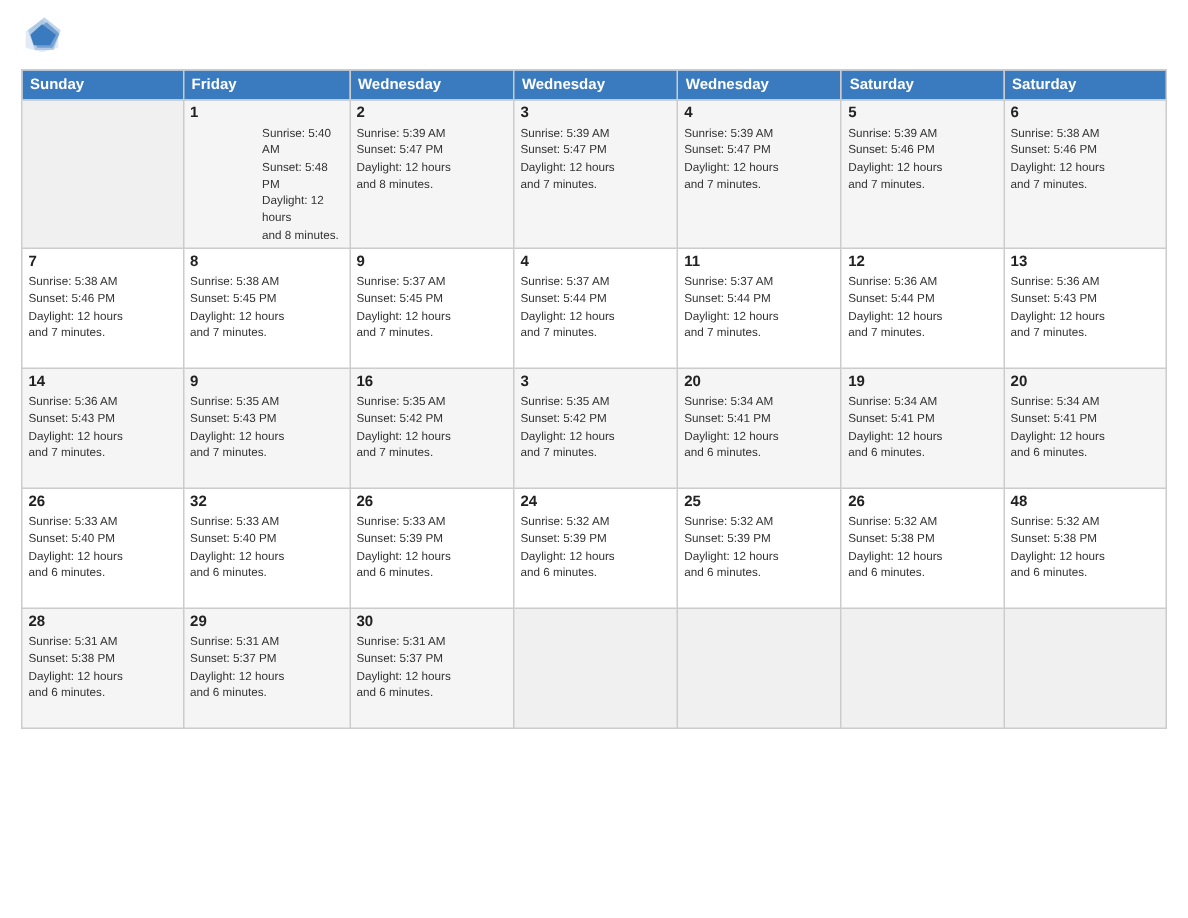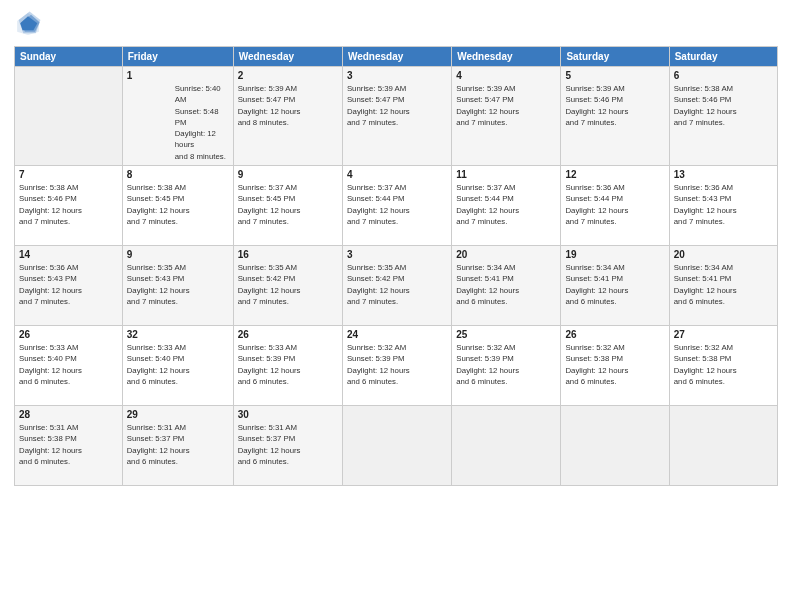--- a/index.html
+++ b/index.html
@@ -314,21 +314,21 @@
 and 6 minutes.</div>
           </td>
           <td>
             <span class="day-num">26</span>
             <div class="day-info" style="white-space: pre-line;">Sunrise: 5:32 AM
 Sunset: 5:38 PM
 Daylight: 12 hours
 and 6 minutes.</div>
           </td>
           <td>
-            <span class="day-num">27</span>
+            <span class="day-num">48</span>
             <div class="day-info" style="white-space: pre-line;">Sunrise: 5:32 AM
 Sunset: 5:38 PM
 Daylight: 12 hours
 and 6 minutes.</div>
           </td>
         </tr>
         <tr>
           <td>
             <span class="day-num">28</span>
             <div class="day-info" style="white-space: pre-line;">Sunrise: 5:31 AM

